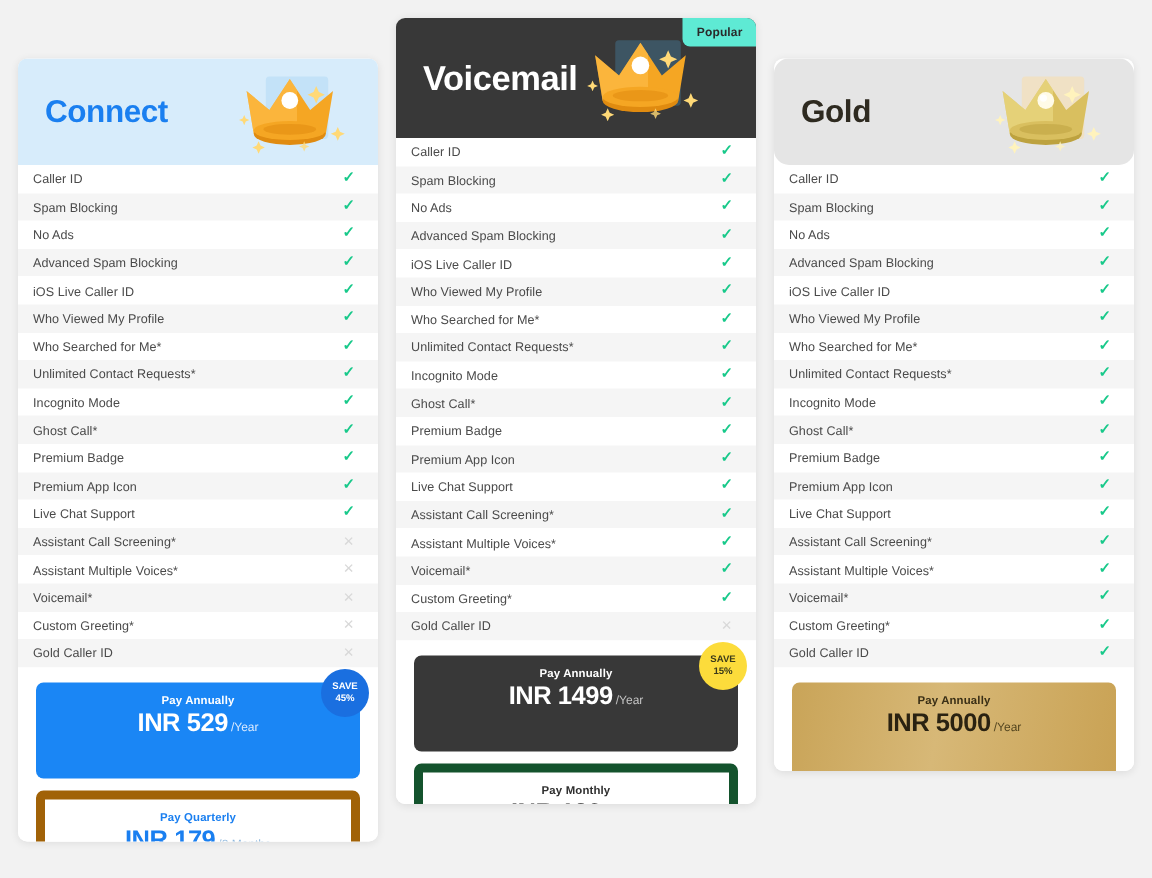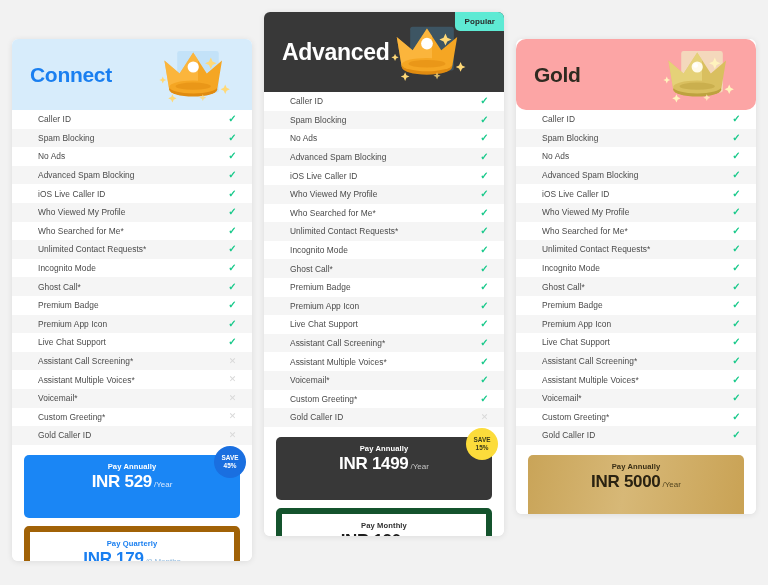--- a/index.html
+++ b/index.html
@@ -38,21 +38,21 @@
     position: relative;
     height: 71px;
     display: flex;
     align-items: center;
     padding: 0 0 0 18px;
     flex: 0 0 auto;
     overflow: hidden;
   }
   .plan-connect   .plan-header { background: #d7ecfb; }
   .plan-assistant .plan-header { background: #383838; height: 80px; }
-  .plan-gold      .plan-header { background: #fca5a5; border-radius: 10px; }
+  .plan-gold      .plan-header { background: #e5e5e5; border-radius: 10px; }
 
   .plan-title {
     font-size: 21px;
     font-weight: bold;
     letter-spacing: -0.3px;
     z-index: 2;
   }
   .plan-connect   .plan-title { color: #1a7ff0; }
   .plan-assistant .plan-title { color: #ffffff; font-size: 23px; }
   .plan-gold      .plan-title { color: #2e2a20; }
@@ -86,21 +86,21 @@
     flex: 1 1 auto;
     display: flex;
     flex-direction: column;
     background: #ffffff;
   }
   .feature-row {
     height: 18.6px;
     display: flex;
     align-items: center;
     justify-content: space-between;
-    padding: 0 14px 0 26px;
+    padding: 0 14px 0 10px;
     font-size: 8.4px;
     color: #4a4a4a;
     letter-spacing: 0.05px;
     flex: 0 0 auto;
     gap: 21px;
   }
   .feature-row.alt { background: #f5f5f5; }
   .feature-label { white-space: nowrap; }
 
   .mark { width: 11px; text-align: center; font-size: 10px; line-height: 1; }
@@ -302,21 +302,21 @@
           </div>
         </div>
         <div class="price-box box-outline-blue">
           <div class="price-period">Pay Quarterly</div>
           <div><span class="price-amount">INR 179</span><span class="price-unit">/8 Months</span></div>
         </div>
       </div>
     </div>
     <div class="plan-card plan-assistant">
       <div class="plan-header">
-        <div class="plan-title">Advanced</div>
+        <div class="plan-title">Voicemail</div>
         <div class="crown-wrap">
   <svg viewBox="0 0 100 80" width="100%" height="100%">
     <rect x="24" y="10" width="52" height="52" rx="3" fill="#3e5a6b" opacity="0.85"></rect>
     <path d="M14 58 L8 22 L27 38 L44 12 L61 38 L80 22 L74 58 Z" fill="#f5a623"></path>
     <path d="M14 58 L8 22 L27 38 L44 12 L50 21 L50 58 Z" fill="#ffc152" opacity="0.55"></path>
     <ellipse cx="44" cy="58" rx="30" ry="9" fill="#e08b10"></ellipse>
     <ellipse cx="44" cy="55" rx="30" ry="8" fill="#f5a623"></ellipse>
     <ellipse cx="44" cy="54" rx="22" ry="4.5" fill="#e08b10" opacity="0.55"></ellipse>
     <circle cx="44" cy="30" r="7" fill="#ffffff"></circle>
     <circle cx="42" cy="28" r="3" fill="#ffffff" opacity="0.9"></circle>

